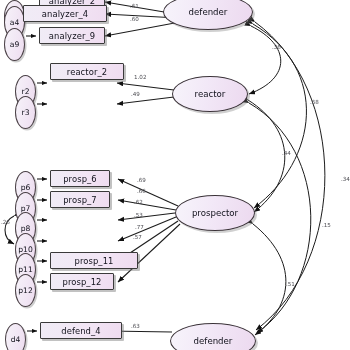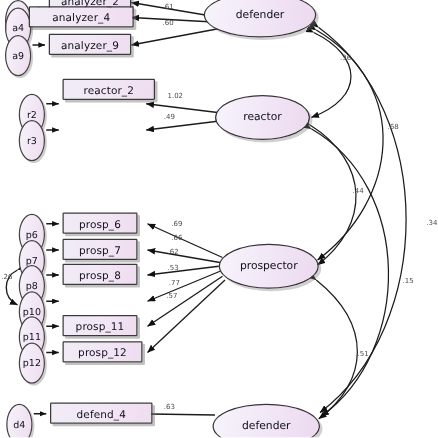--- a/index.html
+++ b/index.html
@@ -142,24 +142,21 @@
     </div>
   <div class="node rect" style="left:50px;top:63px;width:74px">
       <span>reactor_2</span>
     </div>
   <div class="node rect" style="left:50px;top:170px;width:60px">
       <span>prosp_6</span>
     </div>
   <div class="node rect" style="left:50px;top:191px;width:60px">
       <span>prosp_7</span>
     </div>
-  <div class="node rect" style="left:50px;top:211px;width:60px">
-      <span>prosp_8</span>
-    </div>
-  <div class="node rect" style="left:50px;top:252px;width:60px">
+  <div class="node rect" style="left:50px;top:252px;width:88px">
       <span>prosp_11</span>
     </div>
   <div class="node rect" style="left:50px;top:273px;width:64px">
       <span>prosp_12</span>
     </div>
   <div class="node rect" style="left:40px;top:322px;width:82px">
       <span>defend_4</span>
     </div>
 
   <div class="node ellipse" style="left:163px;top:-6px;width:90px;height:36px">

